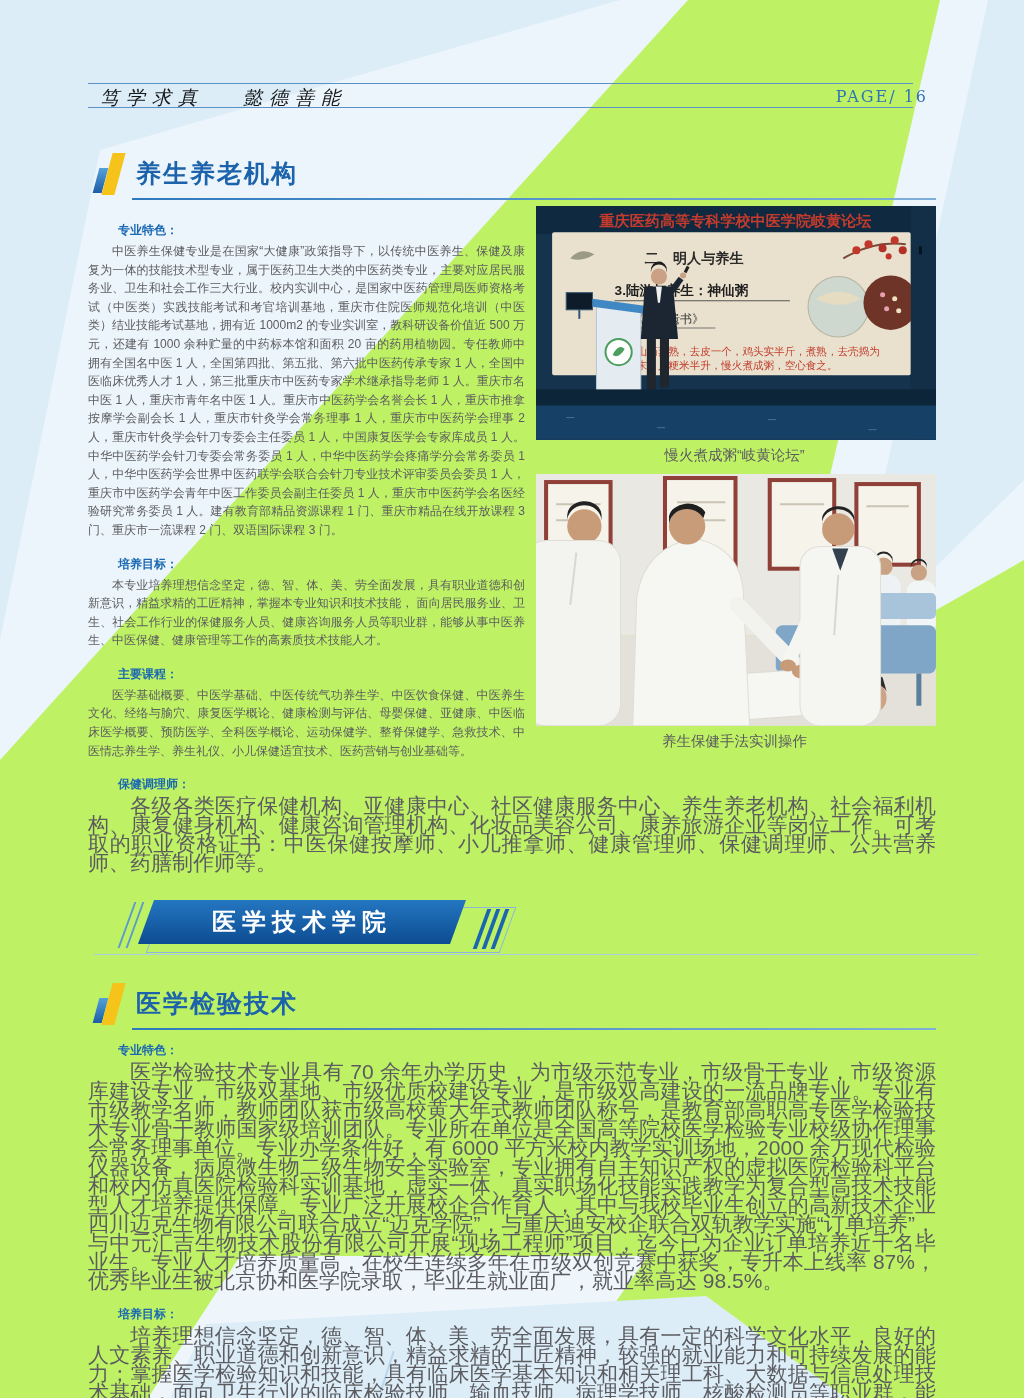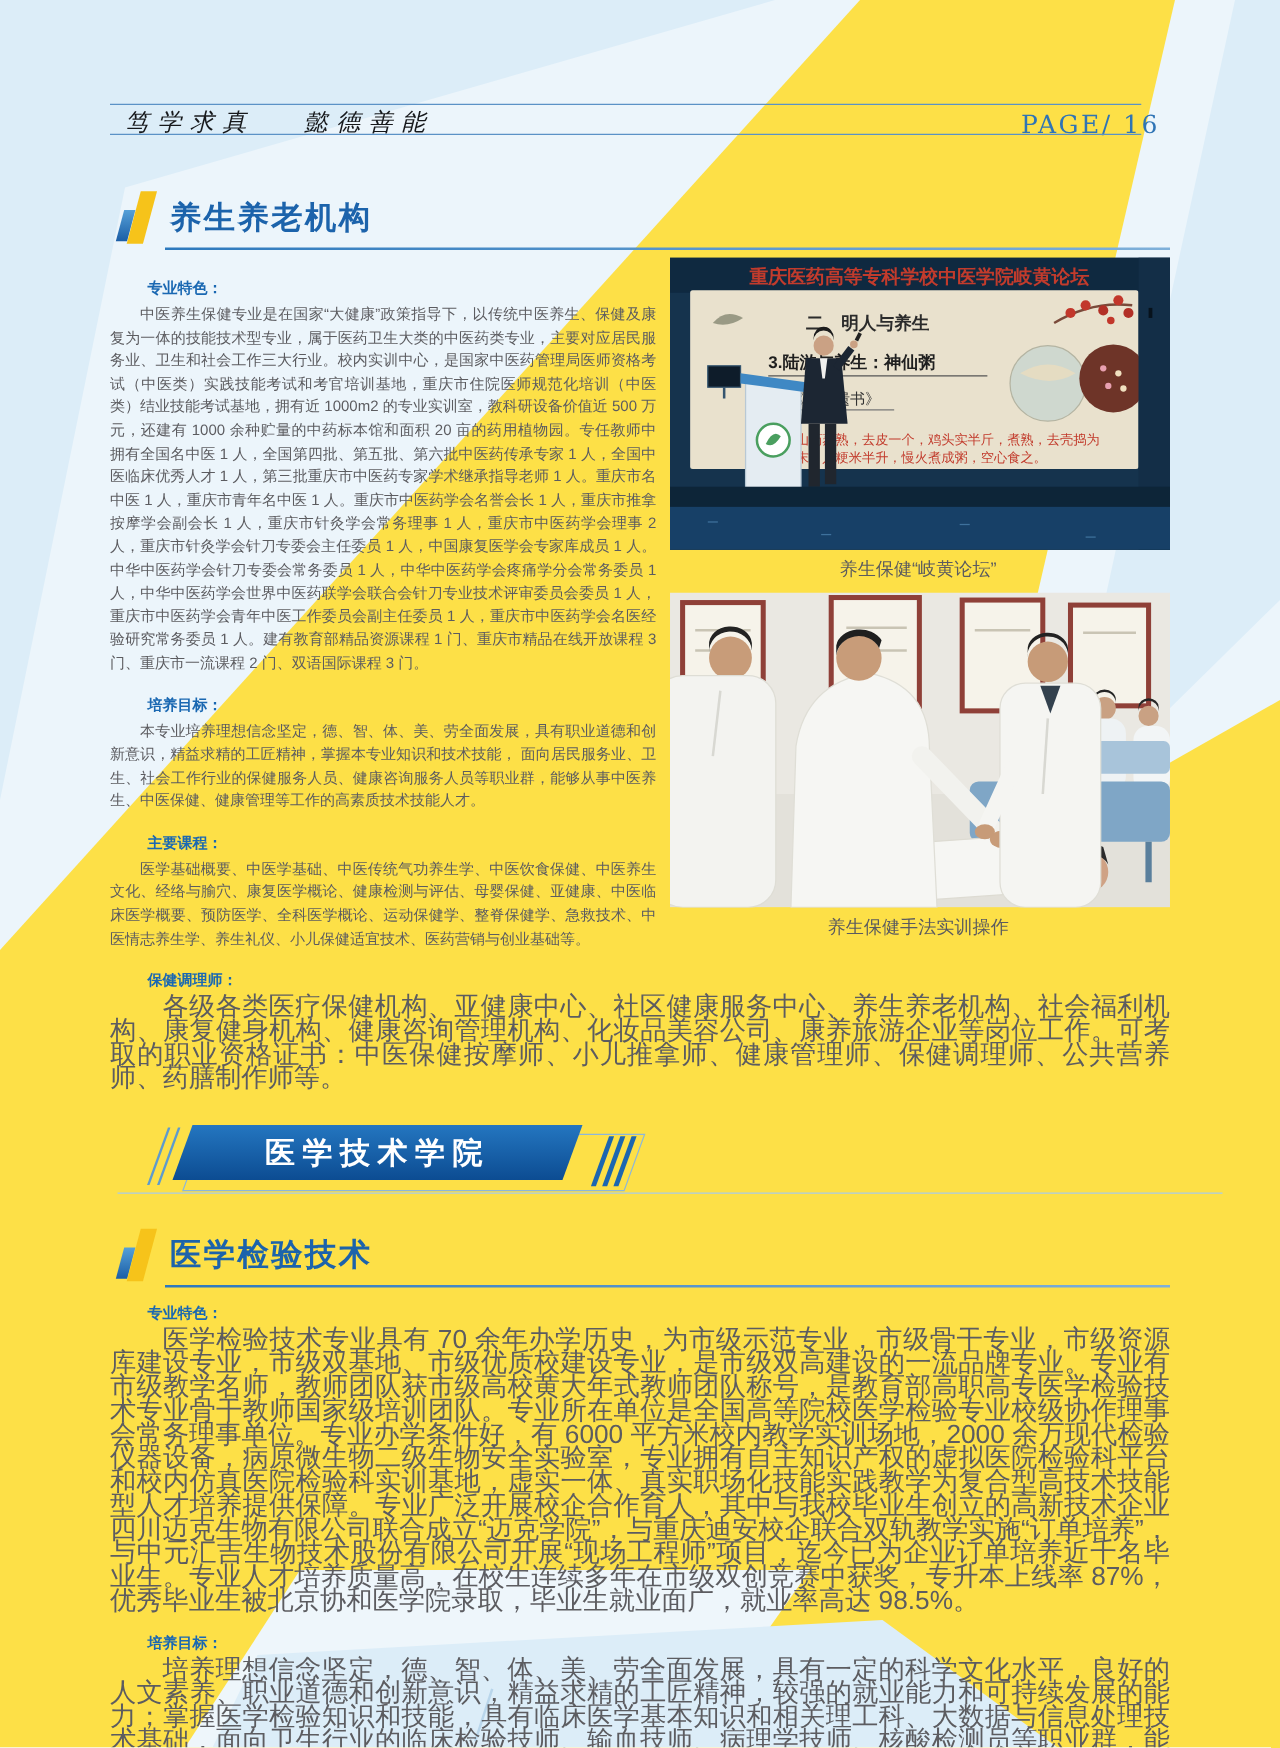--- a/index.html
+++ b/index.html
@@ -1,36 +1,36 @@
 <!DOCTYPE html>
 <html><head>
 <meta charset="utf-8">
 <style>
   html,body{margin:0;padding:0;background:#ffffff;}
-  .page{position:relative;width:1024px;height:1398px;background:#fde047;overflow:hidden;
+  .page{position:relative;width:1024px;height:1398px;background:#bef264;overflow:hidden;
         font-family:"Liberation Sans",sans-serif;}
   
   .deco{position:absolute;inset:0;pointer-events:none;}
   .deco div{position:absolute;inset:0;}
   .deco-tl-light{background:#ecf5fb;clip-path:polygon(0 0,688px 0,0 760px);}
   .deco-tl{background:#dcedf8;clip-path:polygon(0 0,620px 0,100px 150px,0 640px);}
   .deco-tr-light{background:#ecf5fb;clip-path:polygon(940px 0,1024px 0,1024px 560px,778px 700px);}
   .deco-tr{background:#dcedf8;clip-path:polygon(988px 0,1024px 0,1024px 480px,846px 655px);}
   .deco-b-light{background:#eef6fb;clip-path:polygon(240px 1256px,648px 1256px,548px 1398px,148px 1398px);}
   .deco-b{background:#dcedf8;clip-path:polygon(206px 1324px,706px 1296px,846px 1398px,170px 1398px);}
   .deco-slash{left:386px !important;top:1350px !important;width:2px !important;height:44px !important;
               inset:auto;background:#b9d6eb;transform:rotate(18deg);}
   
   .rule{position:absolute;left:88px;width:825px;height:1px;background:#5b92c6;}
   .rule-top{top:83px;} .rule-bot{top:107px;}
   .motto{position:absolute;left:100px;top:85px;font-family:"DejaVu Serif",serif;
          font-size:19px;color:#16181b;letter-spacing:7px;font-style:italic;}
   .motto span+span{margin-left:26px;}
   .page-label{position:absolute;right:96px;top:87px;font-family:"DejaVu Serif",serif;
-              font-size:20px;color:#2f74b5;letter-spacing:2px;}
+              font-size:16px;color:#2f74b5;letter-spacing:2px;}
   
   .content{position:absolute;left:88px;top:146px;width:848px;}
   
   .sec-head{position:relative;height:50px;margin-top:0;}
   .sec-head .bar-blue{position:absolute;left:8px;bottom:3px;width:9px;height:25px;
       background:linear-gradient(180deg,#55a0d8,#1b5ea6);transform:skewX(-15deg);}
   .sec-head .bar-yellow{position:absolute;left:19px;bottom:1px;width:13px;height:42px;
       background:#f6c31a;transform:skewX(-15deg);}
   .sec-head .sec-title{position:absolute;left:48px;bottom:6px;font-size:25px;font-weight:bold;
       color:#1c63ab;letter-spacing:2px;}
@@ -174,21 +174,21 @@
 
             <rect x="0" y="182" width="397" height="50" fill="#0d2538"></rect>
             <rect x="0" y="198" width="397" height="34" fill="#174067"></rect>
             <g stroke="#3e719c" stroke-width="1">
               <line x1="30" y1="210" x2="38" y2="210"></line>
                 <line x1="120" y1="220" x2="128" y2="220"></line>
               <line x1="230" y1="212" x2="238" y2="212"></line>
                 <line x1="330" y1="222" x2="338" y2="222"></line>
             </g>
           </svg>
-          <figcaption>养生保健“岐黄论坛”</figcaption>
+          <figcaption>慢火煮成粥“岐黄论坛”</figcaption>
         </figure>
 
         <figure>
           <svg viewBox="0 0 397 250">
             <rect x="0" y="0" width="397" height="160" fill="#eae8e2"></rect>
             <rect x="0" y="160" width="397" height="90" fill="#e3e1da"></rect>
 
             <g>
               <rect x="10" y="8" width="64" height="82" fill="#f6f3ea" stroke="#8f4038" stroke-width="4"></rect>
               <rect x="128" y="4" width="70" height="92" fill="#f6f3ea" stroke="#8f4038" stroke-width="4"></rect>

